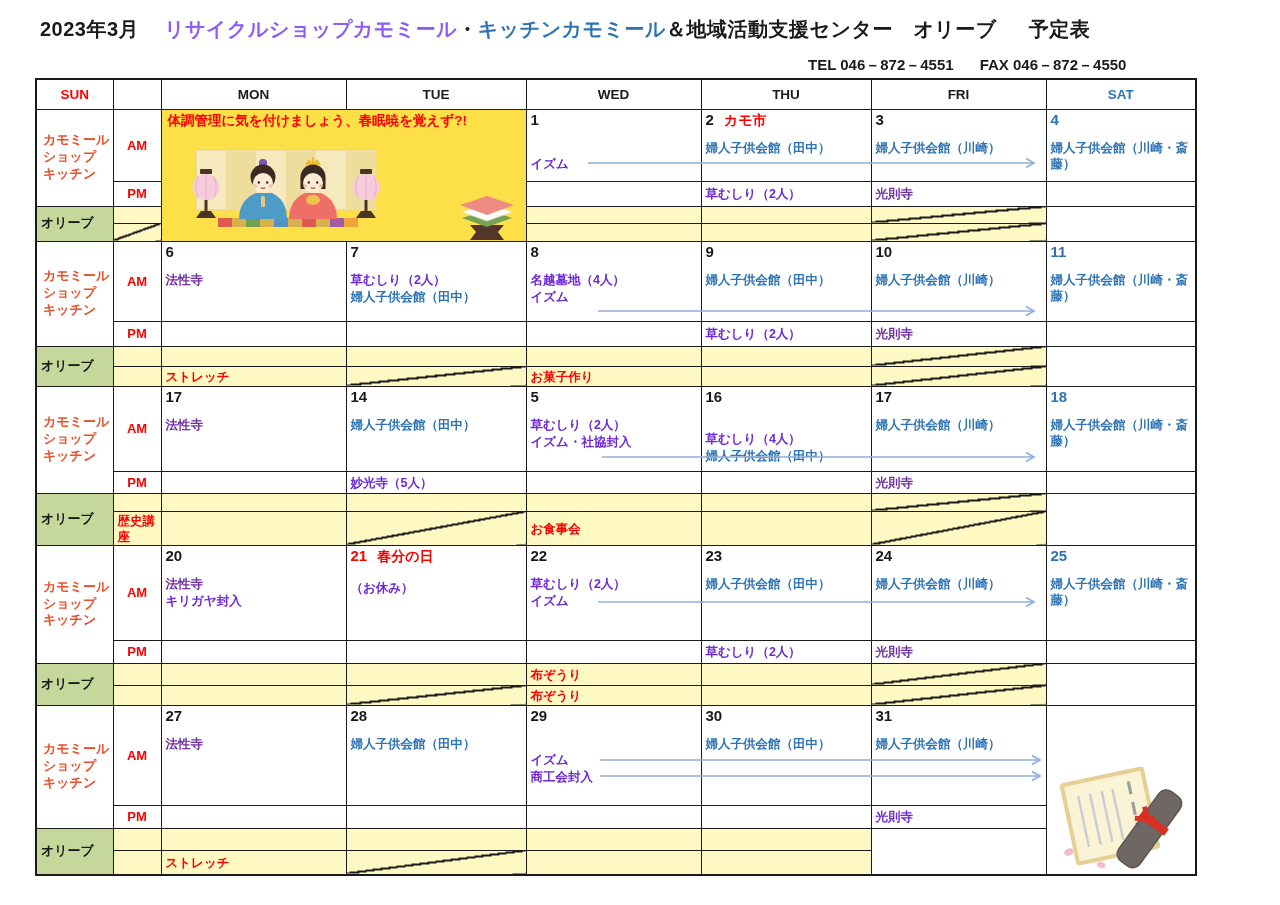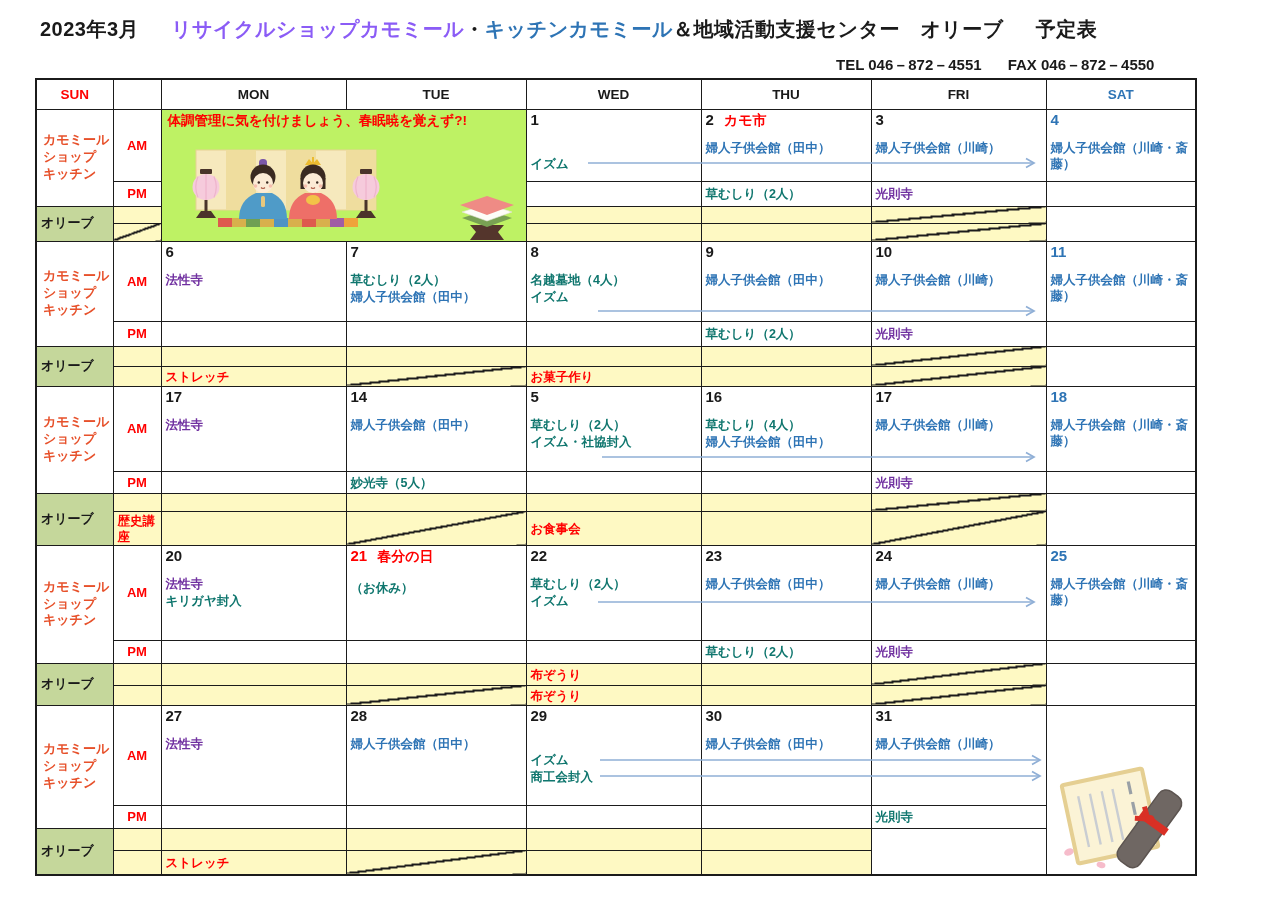--- a/index.html
+++ b/index.html
@@ -1,24 +1,24 @@
 <!DOCTYPE html>
 <html><head>
 <meta charset="utf-8">
 <style>
   html,body{margin:0;padding:0;background:#ffffff;}
   .page{position:relative;width:1280px;height:905px;background:#ffffff;overflow:hidden;
         font-family:"Liberation Sans","DejaVu Sans",sans-serif;font-weight:bold;color:#1a1a1a;}
   
   .title{position:absolute;left:40px;top:16px;font-size:20px;letter-spacing:.5px;white-space:nowrap;}
-  .title .t-ym{margin-right:32px;}
+  .title .t-ym{margin-right:25px;}
   .title .t-orange{color:#8b5cf6;}
   .title .t-blue{color:#2E74B5;}
   .title .t-suffix{margin-left:32px;}
-  .contact{position:absolute;left:836px;top:56px;font-size:15px;white-space:nowrap;}
+  .contact{position:absolute;left:808px;top:56px;font-size:15px;white-space:nowrap;}
   .contact .fax-gap{margin-left:26px;}
   .footer-note{position:absolute;left:788px;top:863px;font-size:14px;}
   
   table{position:absolute;left:35px;top:78px;width:1160px;border-collapse:collapse;table-layout:fixed;
         border:2.5px solid #1b1b1b;}
   th,td{border:1.6px solid #1b1b1b;vertical-align:top;padding:0;overflow:hidden;}
   thead tr{height:30px;}
   th{font-size:13.5px;vertical-align:middle;background:#fff;}
   th.hdr-sun{color:#FF0000;}
   th.hdr-sat{color:#2E74B5;}
@@ -28,22 +28,22 @@
   .group-label.olive-lbl{background:#C5D79B;color:#1a1a1a;padding-left:4px;}
   .olive-cell{background:#fef9c3;vertical-align:middle;}
   .diag{background-image:linear-gradient(to bottom right,transparent calc(50% - 1.1px),#1b1b1b calc(50% - 1.1px),#1b1b1b calc(50% + 1.1px),transparent calc(50% + 1.1px));}
   .am-cell,.pm-cell{background:#fff;}
   .pm-cell{vertical-align:middle;}
   .date{font-size:15px;padding:1px 4px;line-height:1.2;white-space:nowrap;}
   .d-k{color:#1a1a1a;} .d-b{color:#2E74B5;} .d-r{color:#FF0000;}
   .date .suffix{margin-left:10px;font-size:14px;}
   .ev{font-size:12.5px;line-height:1.28;padding:0 4px;margin-top:1px;}
   .ev.center{text-align:left;}
-  .c-k{color:#0f766e;} .c-b{color:#2E74B5;} .c-p{color:#7030A0;} .c-r{color:#FF0000;}
-  .hina-cell{position:relative;background:#bef264;}
+  .c-k{color:#6d28d9;} .c-b{color:#2E74B5;} .c-p{color:#7030A0;} .c-r{color:#FF0000;}
+  .hina-cell{position:relative;background:#fde047;}
   .notice{color:#FF0000;font-size:13.5px;padding:3px 6px;line-height:1.25;}
   .cert-cell{position:relative;background:#fff;}
   .ill{position:absolute;}
   #arrows{position:absolute;left:0;top:0;pointer-events:none;z-index:5;}
 </style>
 </head>
 <body>
 
 <div class="page">
 
@@ -271,21 +271,21 @@
             <div class="date d-k"><span>14</span></div>
             <div class="ev c-b" style="margin-top: 10px;">婦人子供会館（田中）</div>
           </td>
           <td class="am-cell">
             <div class="date d-k"><span>5</span></div>
             <div class="ev c-k" style="margin-top: 10px;">草むしり（2人）</div>
             <div class="ev c-k">イズム・社協封入</div>
           </td>
           <td class="am-cell">
             <div class="date d-k"><span>16</span></div>
-            <div class="ev c-k" style="margin-top: 10px;">草むしり（4人）</div>
+            <div class="ev c-k" style="margin-top: 24px;">草むしり（4人）</div>
             <div class="ev c-b">婦人子供会館（田中）</div>
           </td>
           <td class="am-cell">
             <div class="date d-k"><span>17</span></div>
             <div class="ev c-b" style="margin-top: 10px;">婦人子供会館（川崎）</div>
           </td>
           <td class="am-cell">
             <div class="date d-b"><span>18</span></div>
             <div class="ev c-b" style="margin-top: 10px;">婦人子供会館（川崎・斎藤）</div>
           </td>

